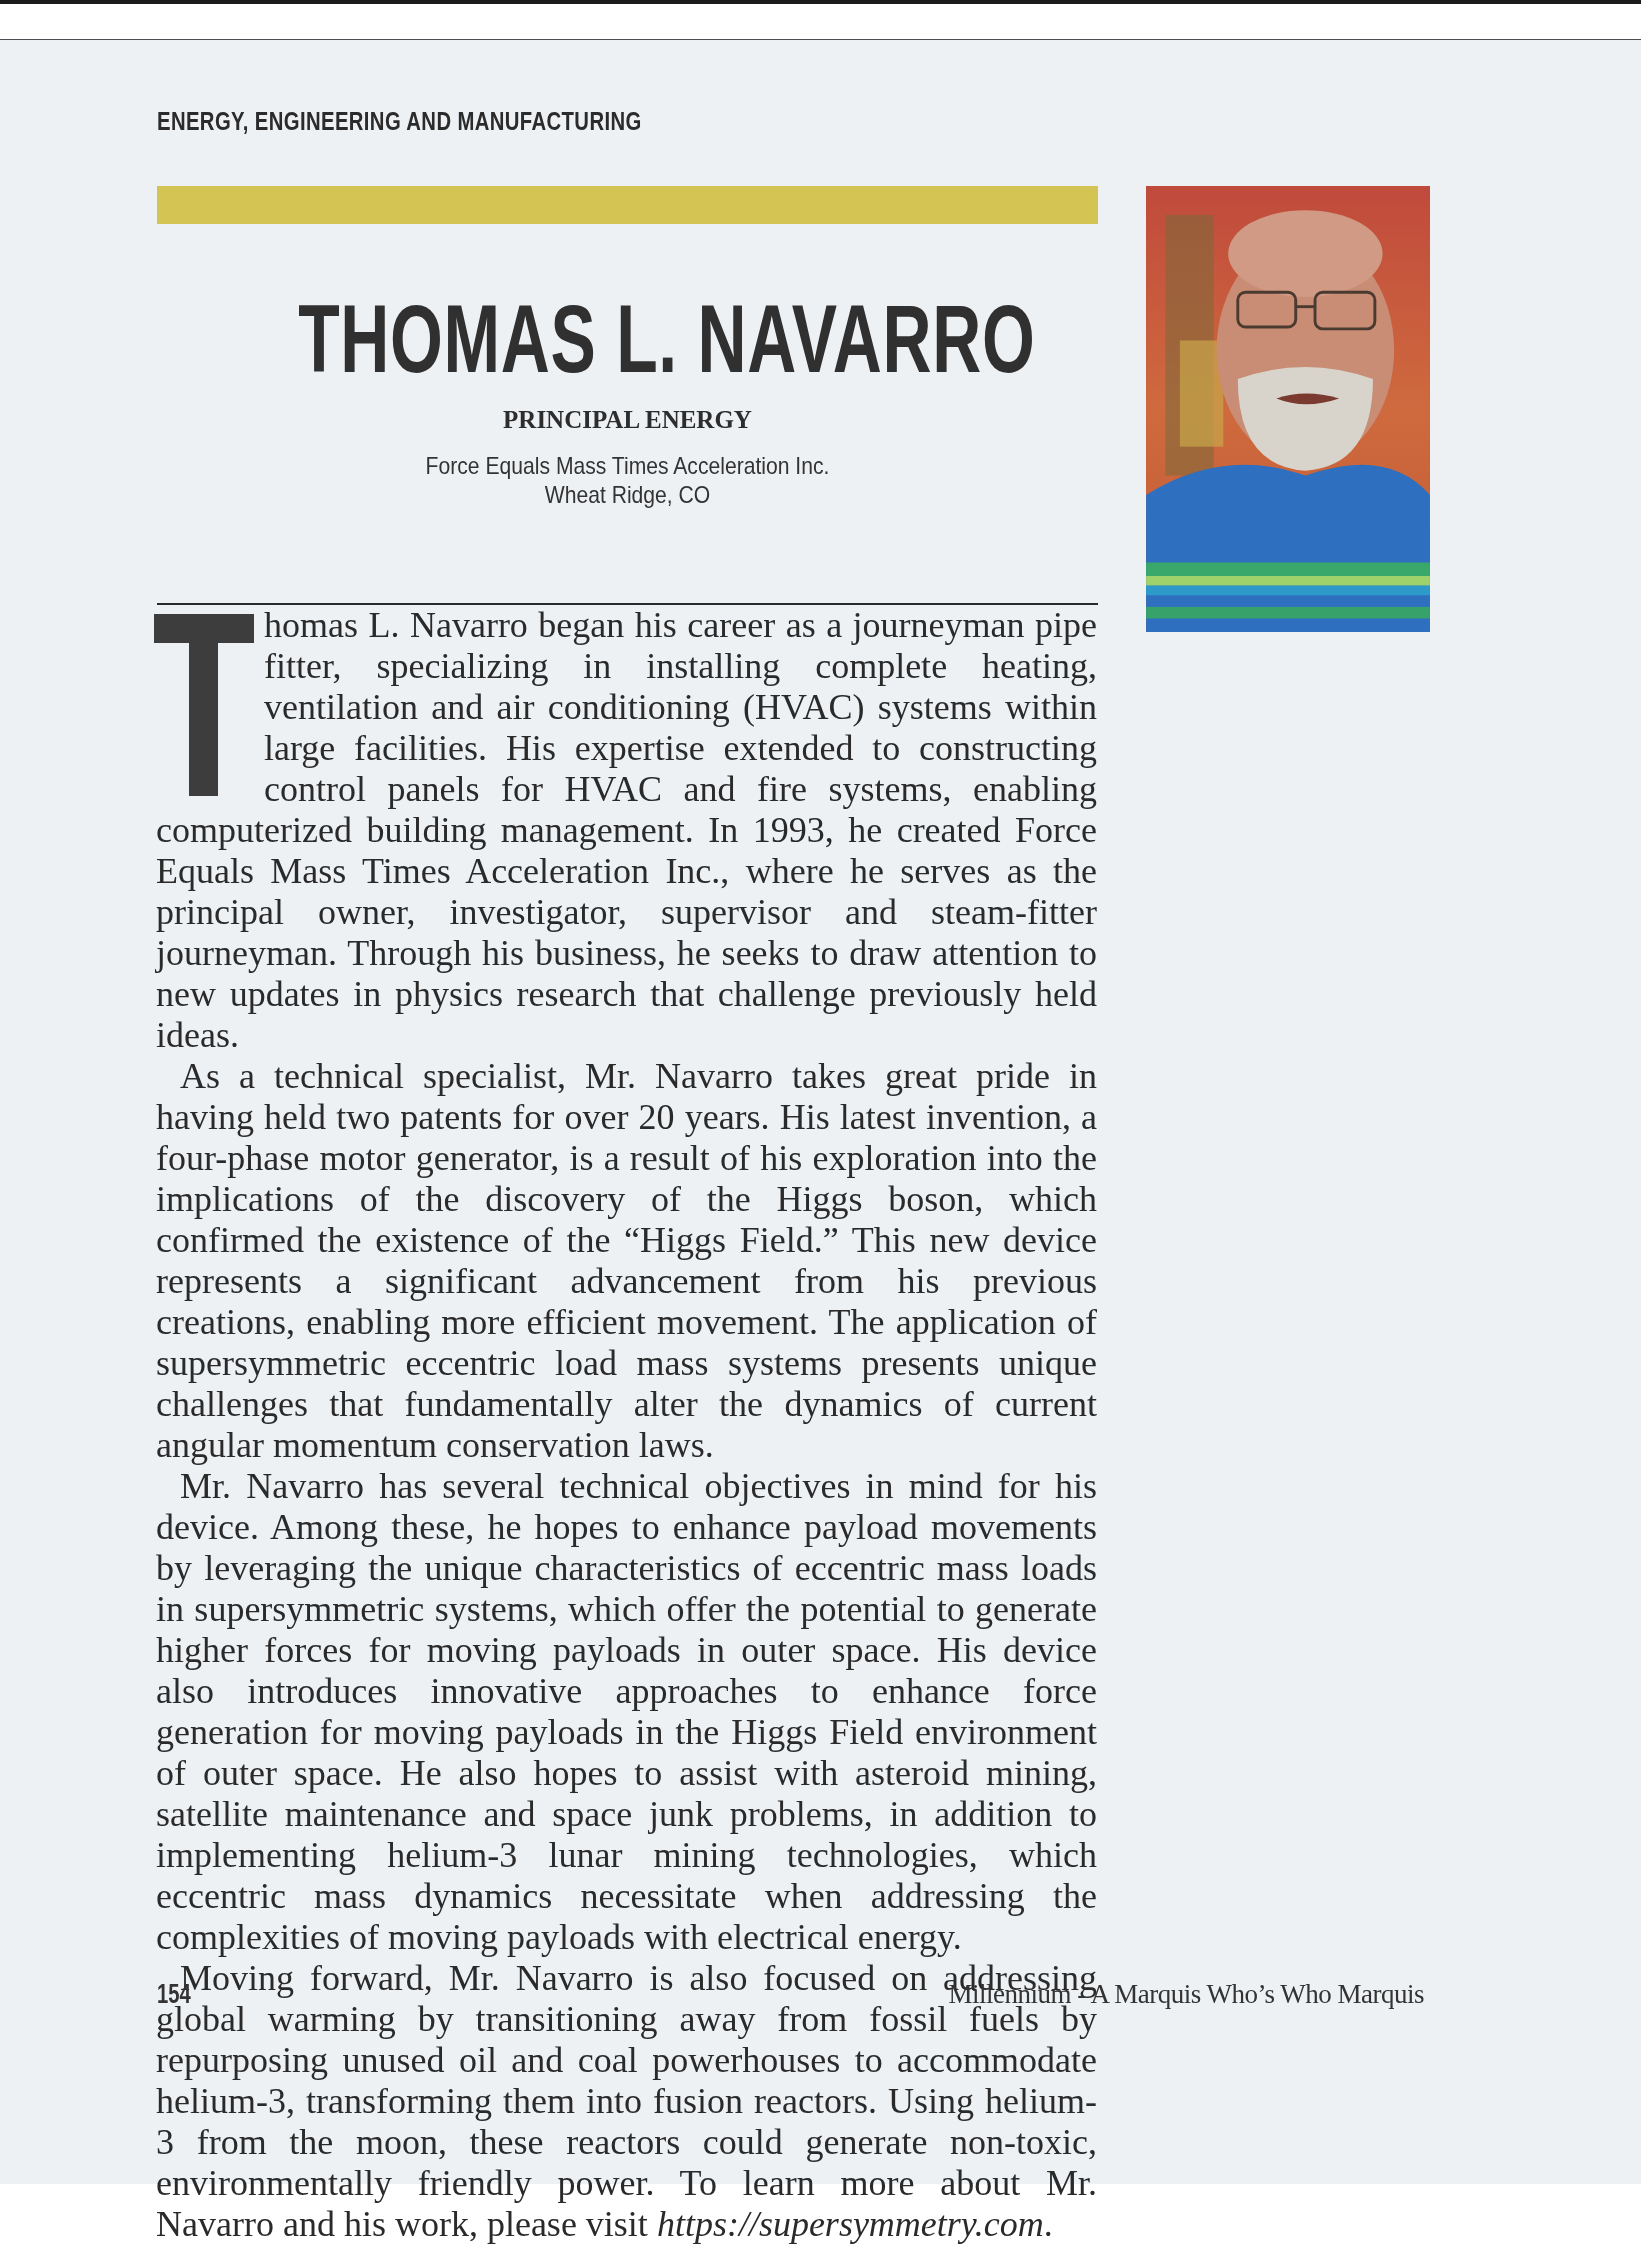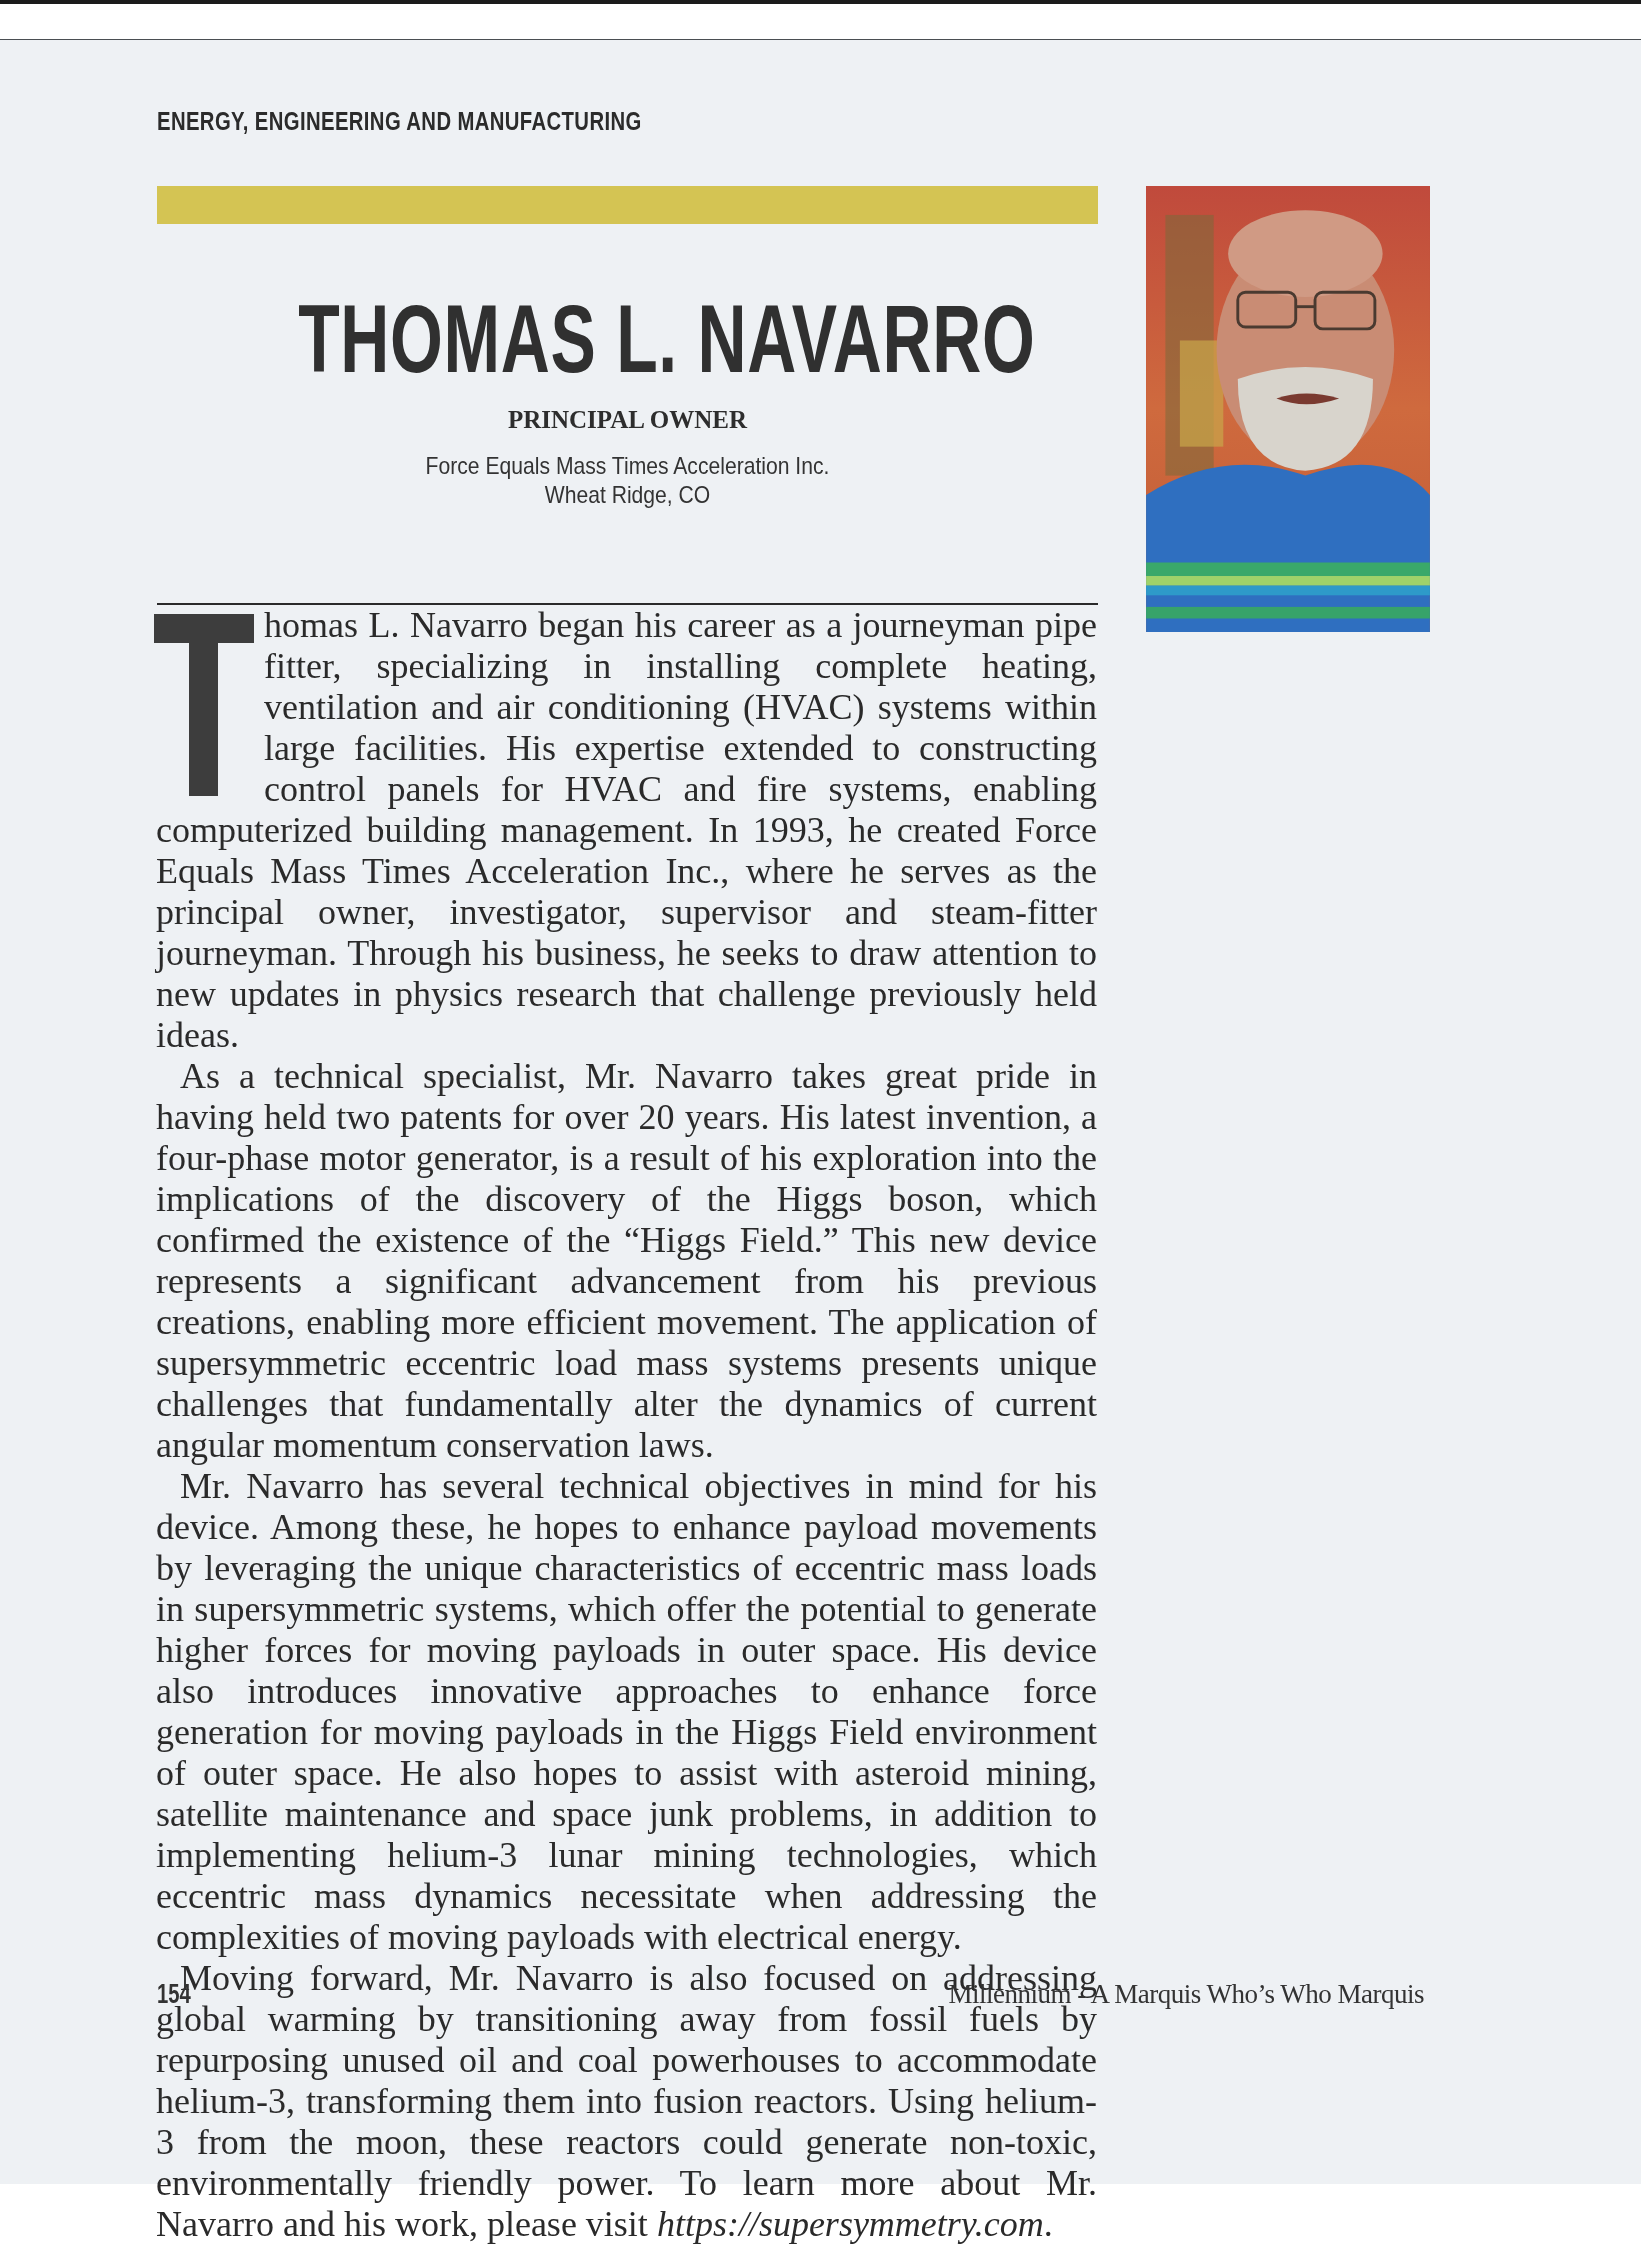--- a/index.html
+++ b/index.html
@@ -79,21 +79,21 @@
 <body>
 
 <div class="topdark"></div>
 <div class="scan-page"></div>
 <div class="bottom-blank"></div>
 
 <div class="section-label">ENERGY, ENGINEERING AND MANUFACTURING</div>
 <div class="accent-bar"></div>
 
 <div class="name">THOMAS L. NAVARRO</div>
-<div class="role">PRINCIPAL OWNER</div>
+<div class="role">PRINCIPAL ENERGY</div>
 <div class="company">Force Equals Mass Times Acceleration Inc.</div>
 <div class="location">Wheat Ridge, CO</div>
 
 <div class="photo" title="portrait of a bald man with glasses and a white goatee wearing a blue striped shirt">
   <svg width="284" height="446" viewBox="0 0 294 462">
     <defs>
       <linearGradient id="bg" x1="0" y1="0" x2="0" y2="1">
         <stop offset="0" stop-color="#c04a3c"></stop>
         <stop offset="0.5" stop-color="#cf6a3e"></stop>
         <stop offset="1" stop-color="#c05a35"></stop>

